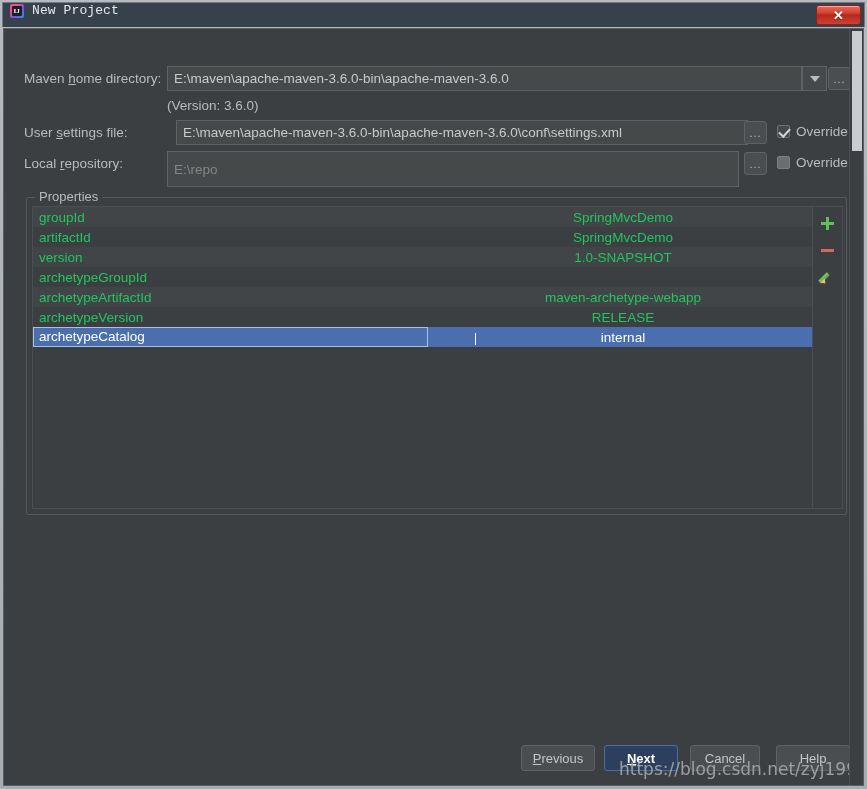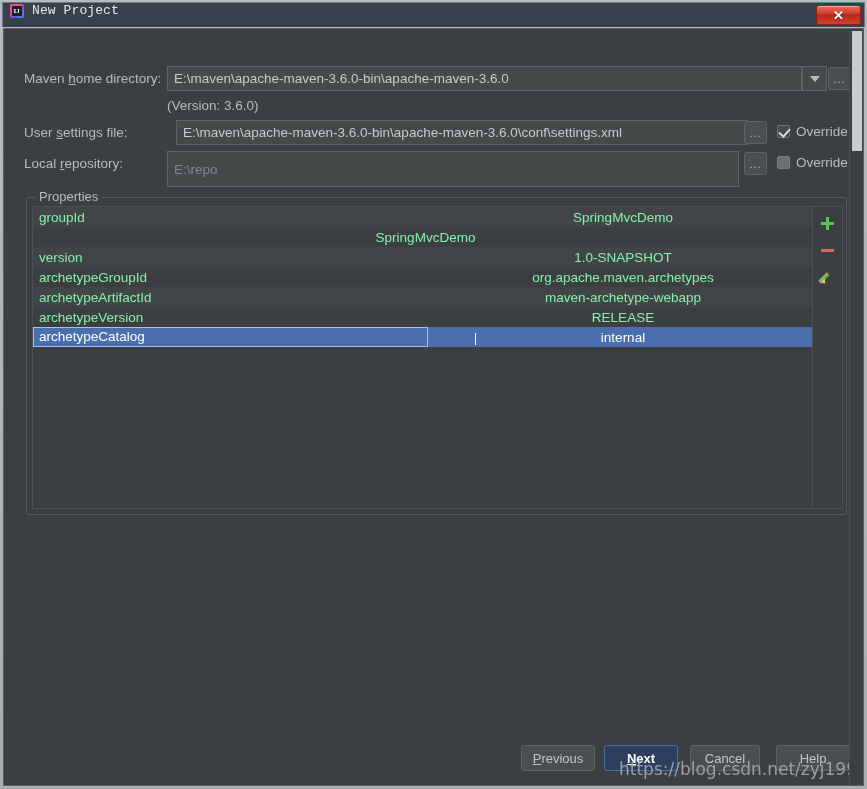--- a/index.html
+++ b/index.html
@@ -225,21 +225,21 @@
     flex: 1 1 auto;
     background: #3c3f41;
     overflow: hidden;
     position: relative;
   }
   .prop-row {
     display: flex;
     height: 20px;
     align-items: center;
     font-size: 13.5px;
-    color: #86efac;
+    color: #22c55e;
   }
   .prop-row.even { background: #414547; }
   .prop-row.odd  { background: #3c3f41; }
   .prop-row.selected {
     background: #4b6eaf;
     color: #ffffff;
   }
   .prop-key {
     width: 395px;
     flex: none;
@@ -408,29 +408,29 @@
 
     <div id="properties-group">
       <div id="properties-legend">Properties</div>
       <div id="properties-inner">
         <div id="table-wrap">
             <div class="prop-row even">
               <div class="prop-key">groupId</div>
               <div class="prop-val">SpringMvcDemo</div>
             </div>
             <div class="prop-row odd">
+              <div class="prop-key">artifactId</div>
               <div class="prop-val">SpringMvcDemo</div>
             </div>
             <div class="prop-row even">
               <div class="prop-key">version</div>
               <div class="prop-val">1.0-SNAPSHOT</div>
             </div>
             <div class="prop-row odd">
               <div class="prop-key">archetypeGroupId</div>
-              <div class="prop-val">org.apache.maven.archetypes</div>
             </div>
             <div class="prop-row even">
               <div class="prop-key">archetypeArtifactId</div>
               <div class="prop-val">maven-archetype-webapp</div>
             </div>
             <div class="prop-row odd">
               <div class="prop-key">archetypeVersion</div>
               <div class="prop-val">RELEASE</div>
             </div>
             <div class="prop-row selected">

